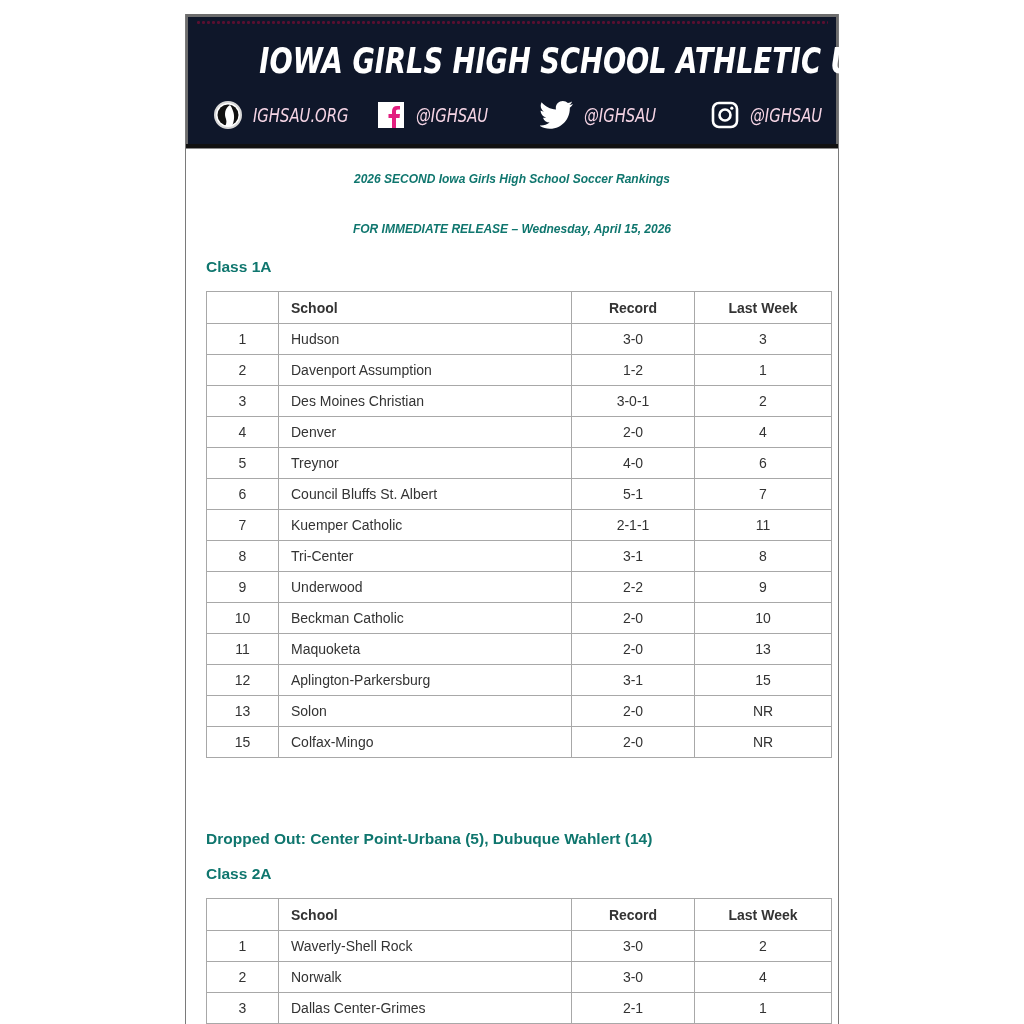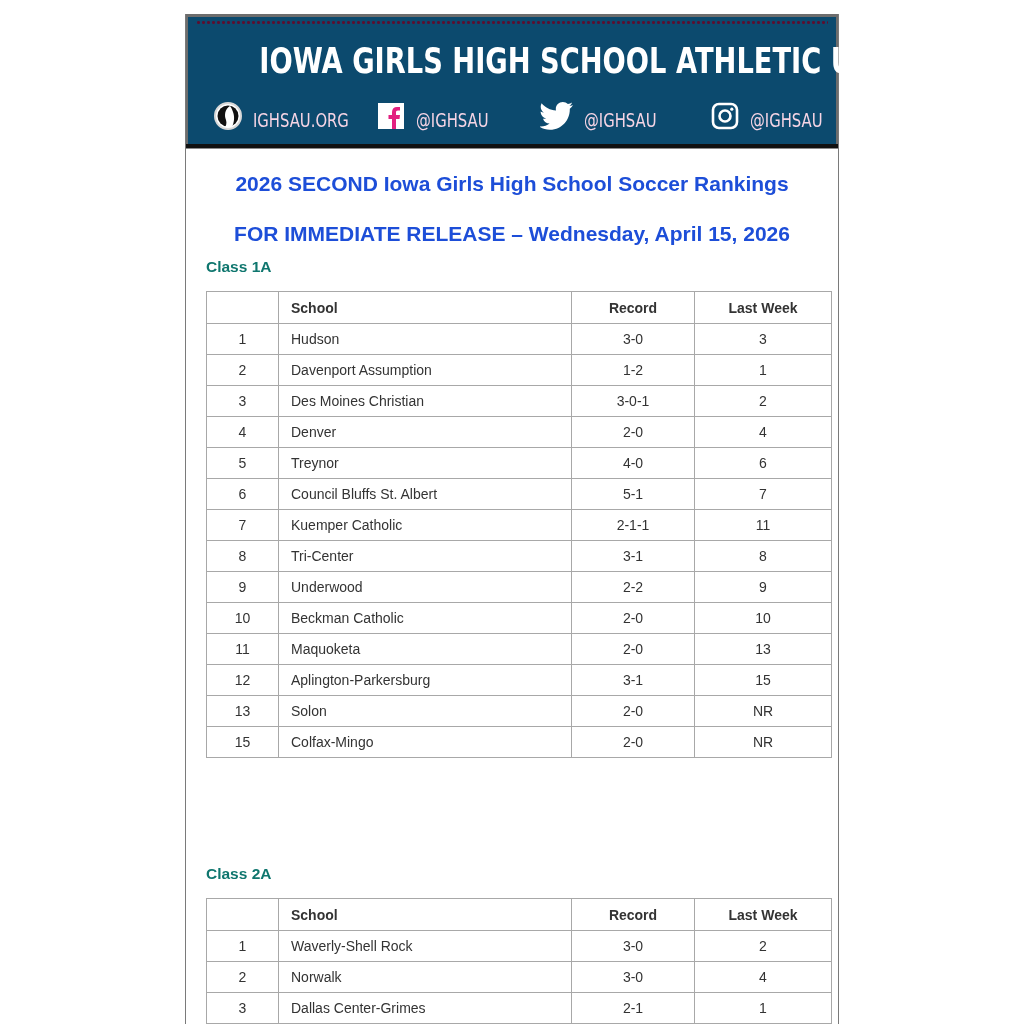--- a/index.html
+++ b/index.html
@@ -3,45 +3,45 @@
 <meta charset="utf-8">
 <style>
   html, body { margin: 0; padding: 0; background: #ffffff; }
   body { width: 1024px; height: 1024px; overflow: hidden; position: relative; font-family: "Liberation Sans", sans-serif; }
   .page {
     position: absolute; left: 185px; top: 14px; width: 652px; height: 1020px;
     border-left: 1px solid #7a7a7a; border-right: 1px solid #7a7a7a; background: #fff;
   }
   .banner {
     position: absolute; left: 0; top: 0; width: 652px; height: 133px;
-    background: #0c4a6e; border-top: 3px solid #6d6d6d; box-sizing: border-box;
-    border-left: 2px solid #6d6d6d; border-right: 2px solid #6d6d6d;
+    background: #0f172a; border-top: 3px solid #6d6d6d; box-sizing: border-box;
+    border-left: 2px solid #6d6d6d; border-right: 2px solid #6d6d6d; font-style: italic;
   }
   .banner-dots {
     position: absolute; left: 8px; right: 8px; top: 4px; height: 3px;
     background-image: radial-gradient(circle, #5a0f30 45%, transparent 55%);
     background-size: 5px 3px; background-repeat: repeat-x;
   }
   .banner-bottom { position: absolute; left: 0; top: 130px; width: 652px; height: 4px; background: #111; }
   .banner-bottom2 { position: absolute; left: 0; top: 134px; width: 652px; height: 1px; background: #8a8a8a; }
   .banner-title {
     position: absolute; left: 0; right: 0; top: 24px; text-align: center; color: #fff;
     font-family: "DejaVu Sans", sans-serif; font-weight: bold; font-size: 35px;
     letter-spacing: 0px; transform: scaleX(0.78); transform-origin: center; white-space: nowrap;
   }
   .social-row { position: absolute; left: 0; right: 0; top: 82px; height: 32px; }
-  .social { position: absolute; top: 0; height: 32px; display: flex; align-items: flex-end; color: #fce4ef; }
+  .social { position: absolute; top: 0; height: 32px; display: flex; align-items: center; color: #fce4ef; }
   .social .label {
     font-family: "DejaVu Sans", sans-serif; font-size: 19px; margin-left: 10px;
     transform: scaleX(0.78); transform-origin: left center; white-space: nowrap; color: #f6d5e5;
   }
   .s1 { left: 25px; } .s2 { left: 188px; } .s3 { left: 352px; } .s4 { left: 522px; }
   .icon { width: 30px; height: 30px; display: inline-block; }
 
-  .headline { position: absolute; left: 0; width: 652px; text-align: center; color: #1d4ed8; font-weight: bold; font-size: 21px; }
+  .headline { position: absolute; left: 0; width: 652px; text-align: center; color: #0f766e; font-weight: bold; font-size: 12px; font-style: italic; }
   .h1 { top: 158px; } .h2 { top: 183px; } .h3 { top: 208px; }
   .section-label { position: absolute; left: 20px; color: #0f766e; font-weight: bold; font-size: 15.5px; }
   .class1a-label { top: 244px; }
   .dropped { top: 816px; }
   .class2a-label { top: 851px; }
 
   table.rank {
     position: absolute; left: 20px; width: 612px; border-collapse: collapse; table-layout: fixed;
     font-size: 14px; color: #333;
   }
@@ -199,20 +199,21 @@
         </tr>
         <tr>
           <td class="c-rank">15</td>
           <td class="c-school">Colfax-Mingo</td>
           <td class="c-record">2-0</td>
           <td class="c-last">NR</td>
         </tr>
       </tbody>
   </table>
 
+  <div class="section-label dropped">Dropped Out: Center Point-Urbana (5), Dubuque Wahlert (14)</div>
   <div class="section-label class2a-label">Class 2A</div>
 
   <table class="rank t2">
     <thead>
       <tr>
         <th class="c-rank"></th>
         <th class="c-school">School</th>
         <th class="c-record">Record</th>
         <th class="c-last">Last Week</th>
       </tr>

